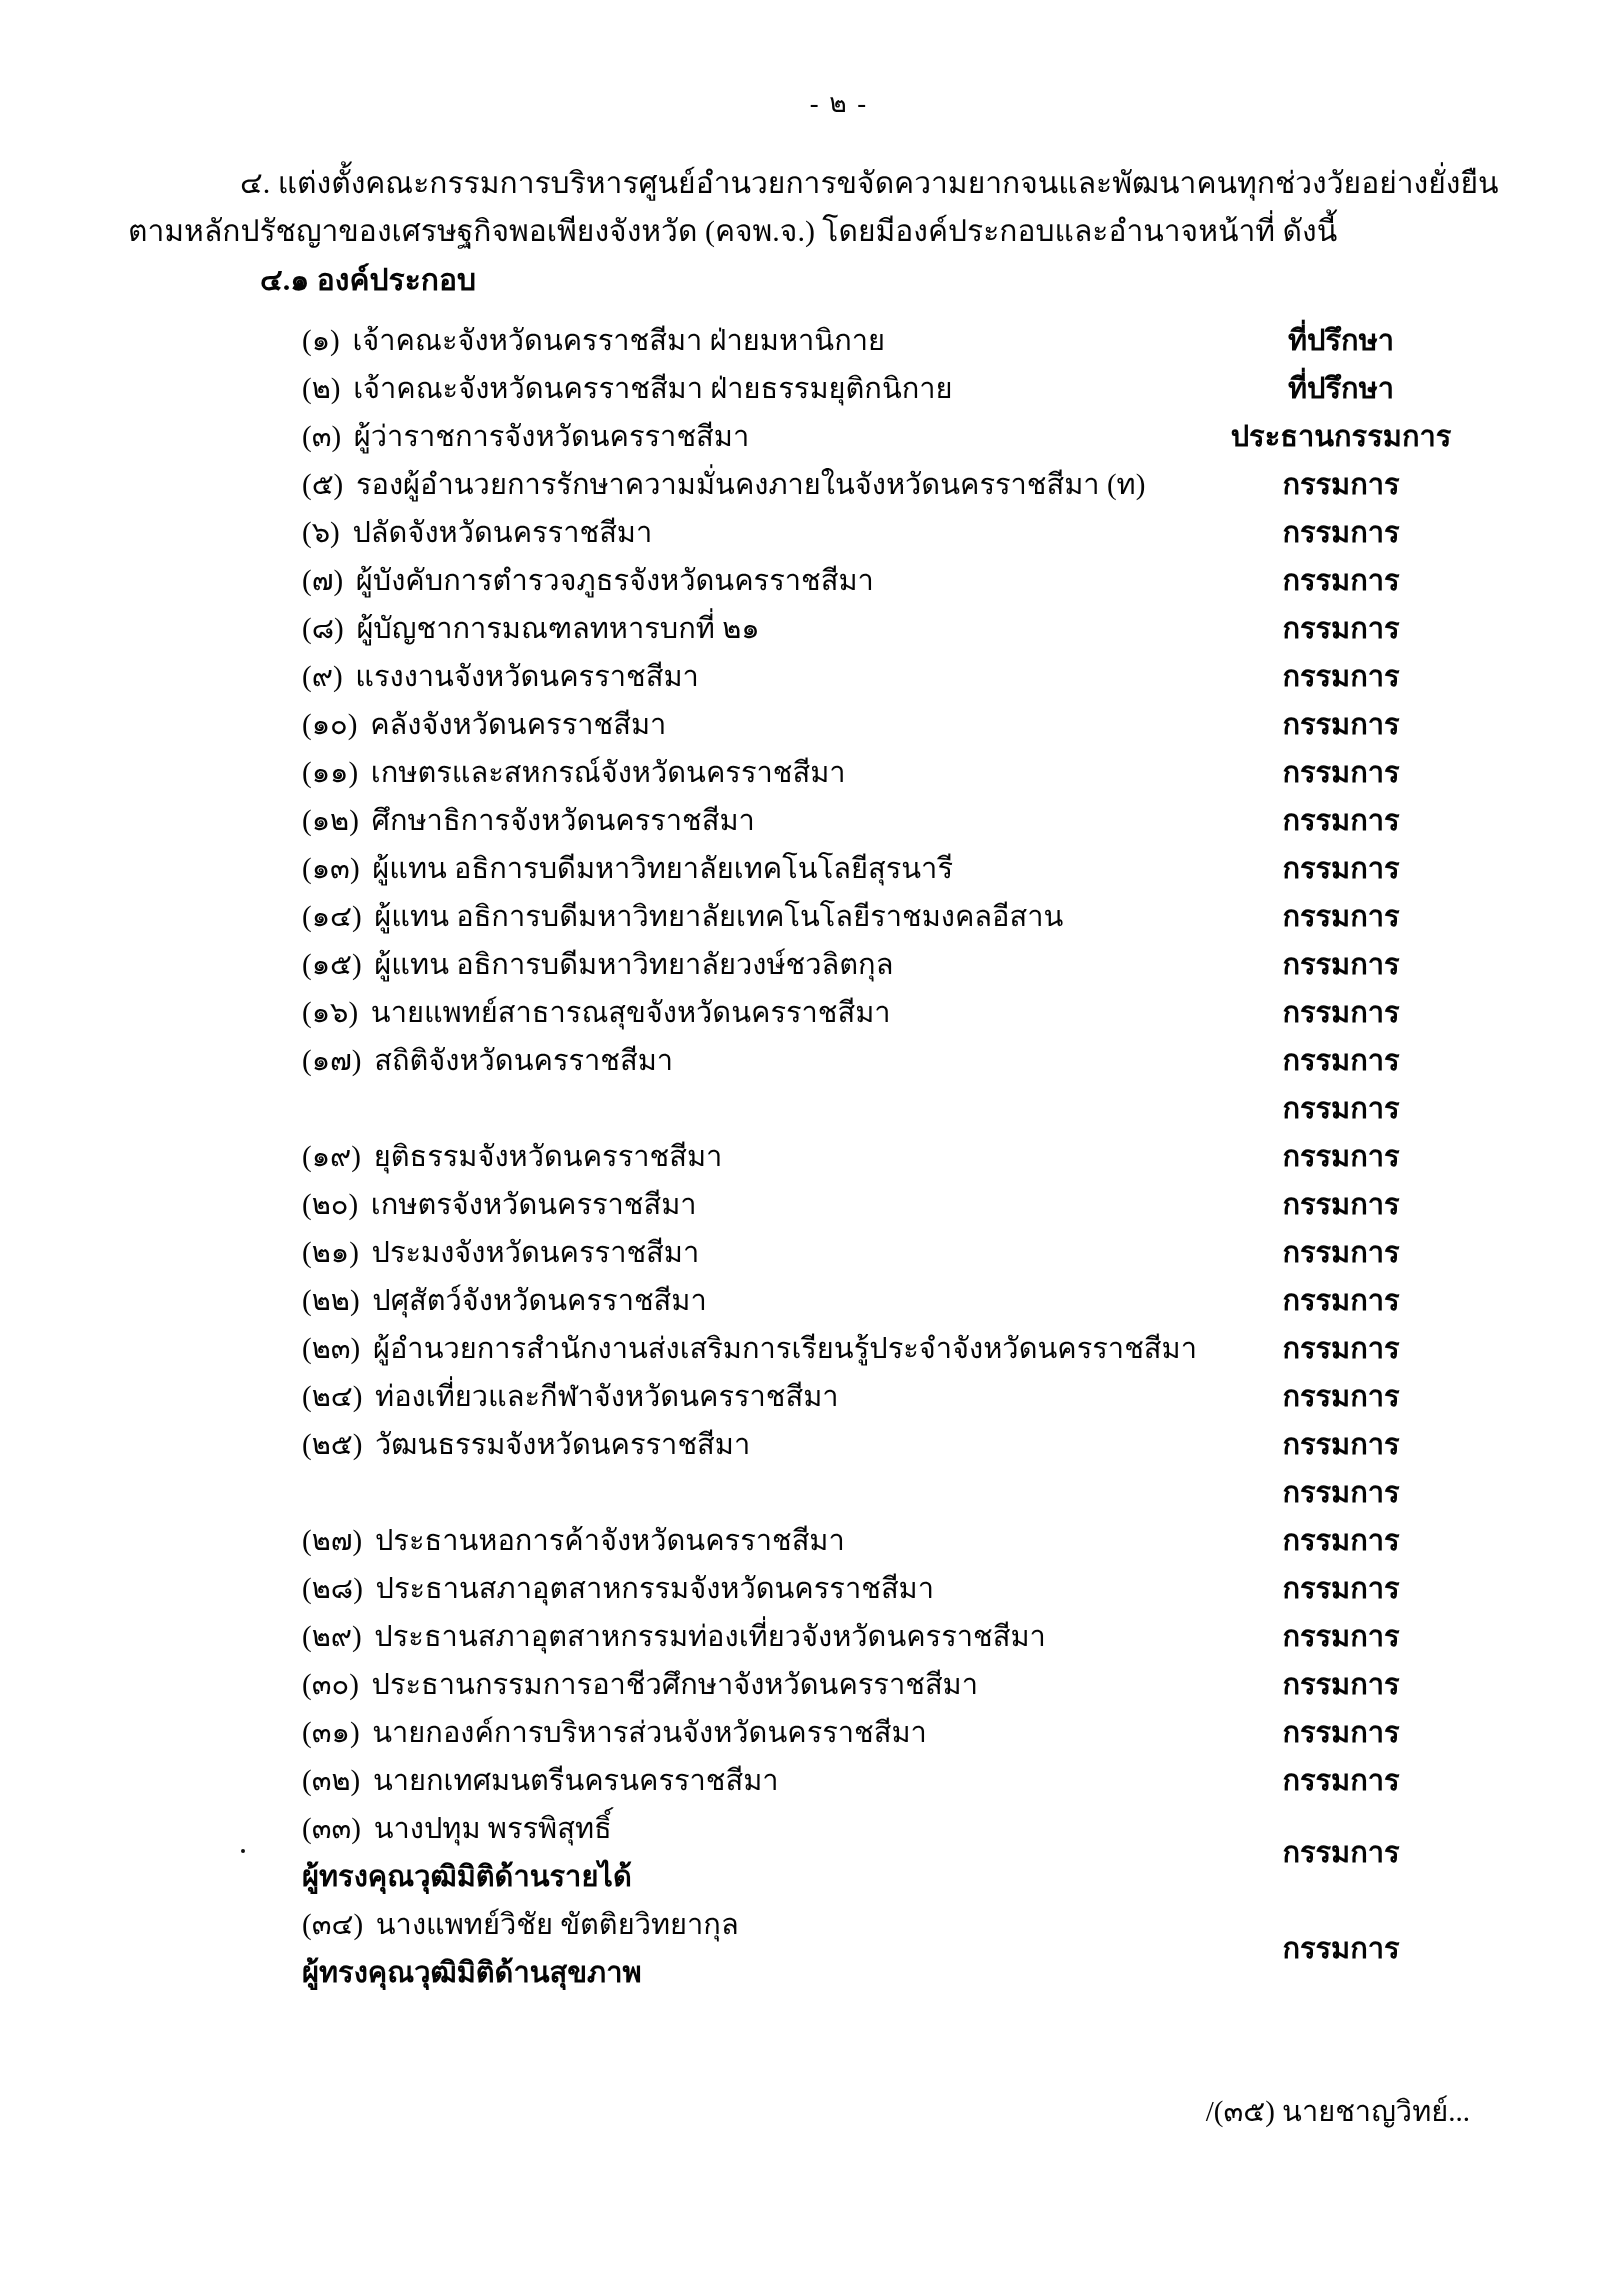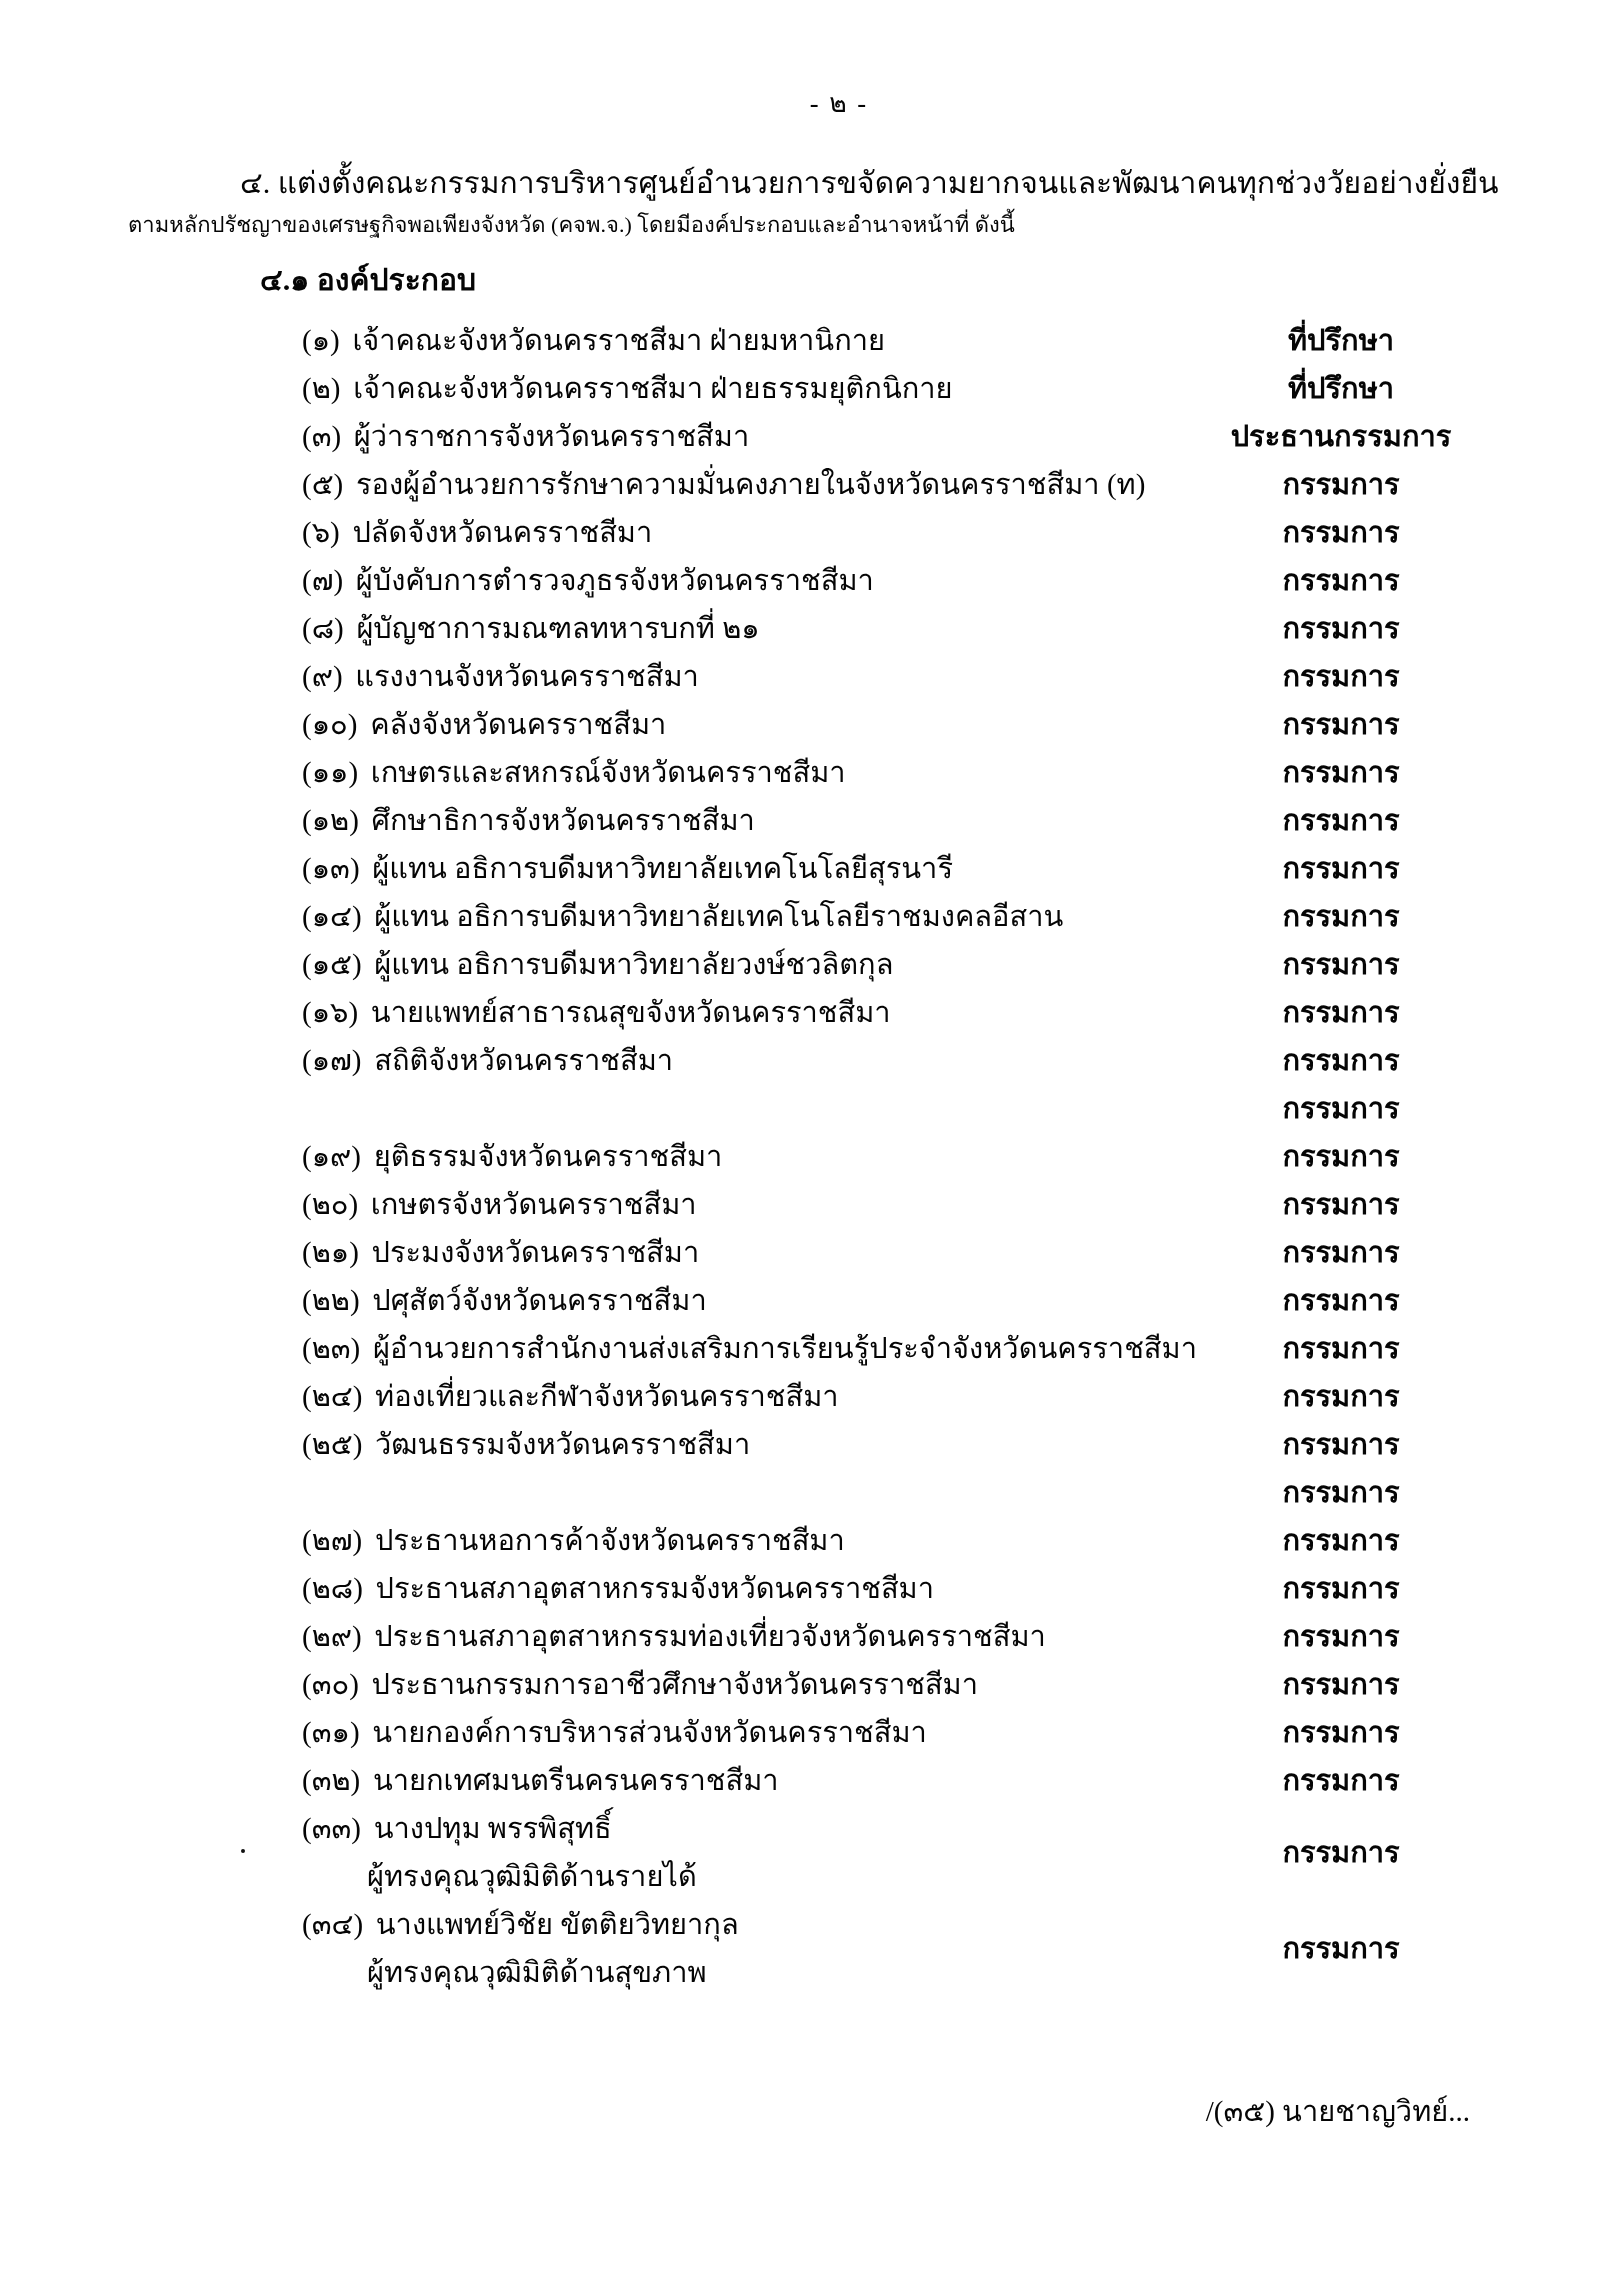--- a/index.html
+++ b/index.html
@@ -14,34 +14,34 @@
   .page-number{
     position:absolute;top:82px;left:29px;width:1620px;
     text-align:center;font-size:26.5px;letter-spacing:2px;
   }
   .intro-line1{
     position:absolute;top:159px;left:240px;
     font-size:30px;white-space:nowrap;
   }
   .intro-line2{
     position:absolute;top:207px;left:128px;
-    font-size:22px;white-space:nowrap;
+    font-size:30px;white-space:nowrap;
   }
   .section-heading{
     position:absolute;top:256px;left:260px;
     font-size:30px;font-weight:bold;white-space:nowrap;
   }
   .list{
     position:absolute;top:316px;left:302px;width:1178px;
     font-size:29px;
   }
   .row{display:flex;align-items:center;}
   .row-left{white-space:nowrap;line-height:48px;}
   .no{margin-right:12.7px;}
-  .sub{margin-left:65px;line-height:48px;}
+  .sub{line-height:48px;font-weight:bold;}
   .role{
     margin-left:auto;flex-shrink:0;width:278px;
     text-align:center;white-space:nowrap;line-height:48px;font-weight:bold;
   }
   .footer-note{
     position:absolute;top:2088px;left:0;width:1470px;
     text-align:right;font-size:29px;white-space:nowrap;
   }
   .stray-dot{
     position:absolute;left:241px;top:1849px;

